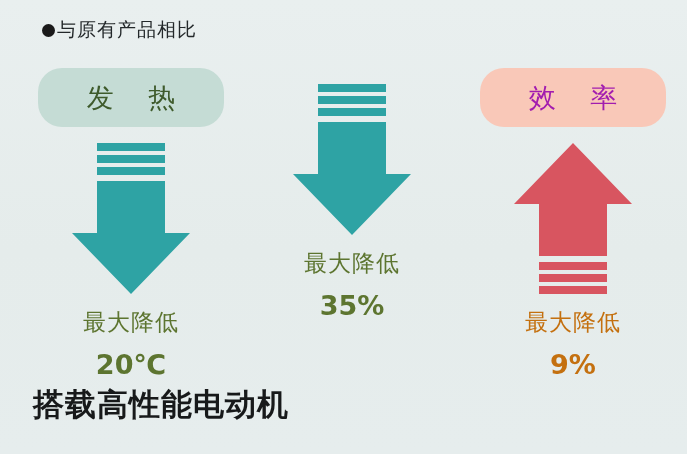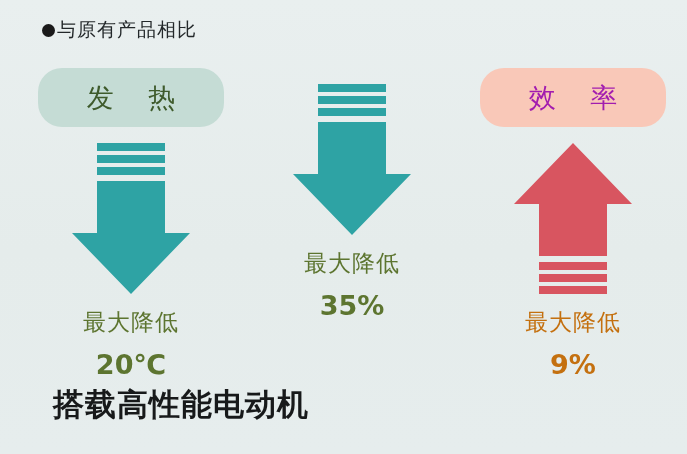--- a/index.html
+++ b/index.html
@@ -123,21 +123,21 @@
   .col-heat .caption-main,
   .col-heat .caption-value,
   .col-vib  .caption-main,
   .col-vib  .caption-value { color: #5d7530; }
   .col-eff  .caption-main,
   .col-eff  .caption-value { color: #c4700f; }
 
   
   .footer {
     position: absolute;
-    left: 53px;
+    left: 33px;
     bottom: 28px;
     font-size: 31px;
     font-weight: bold;
     color: #17191a;
     letter-spacing: 1px;
     font-family: "DejaVu Sans", "Liberation Sans", sans-serif;
     white-space: nowrap;
   }
 </style>
 </head>

